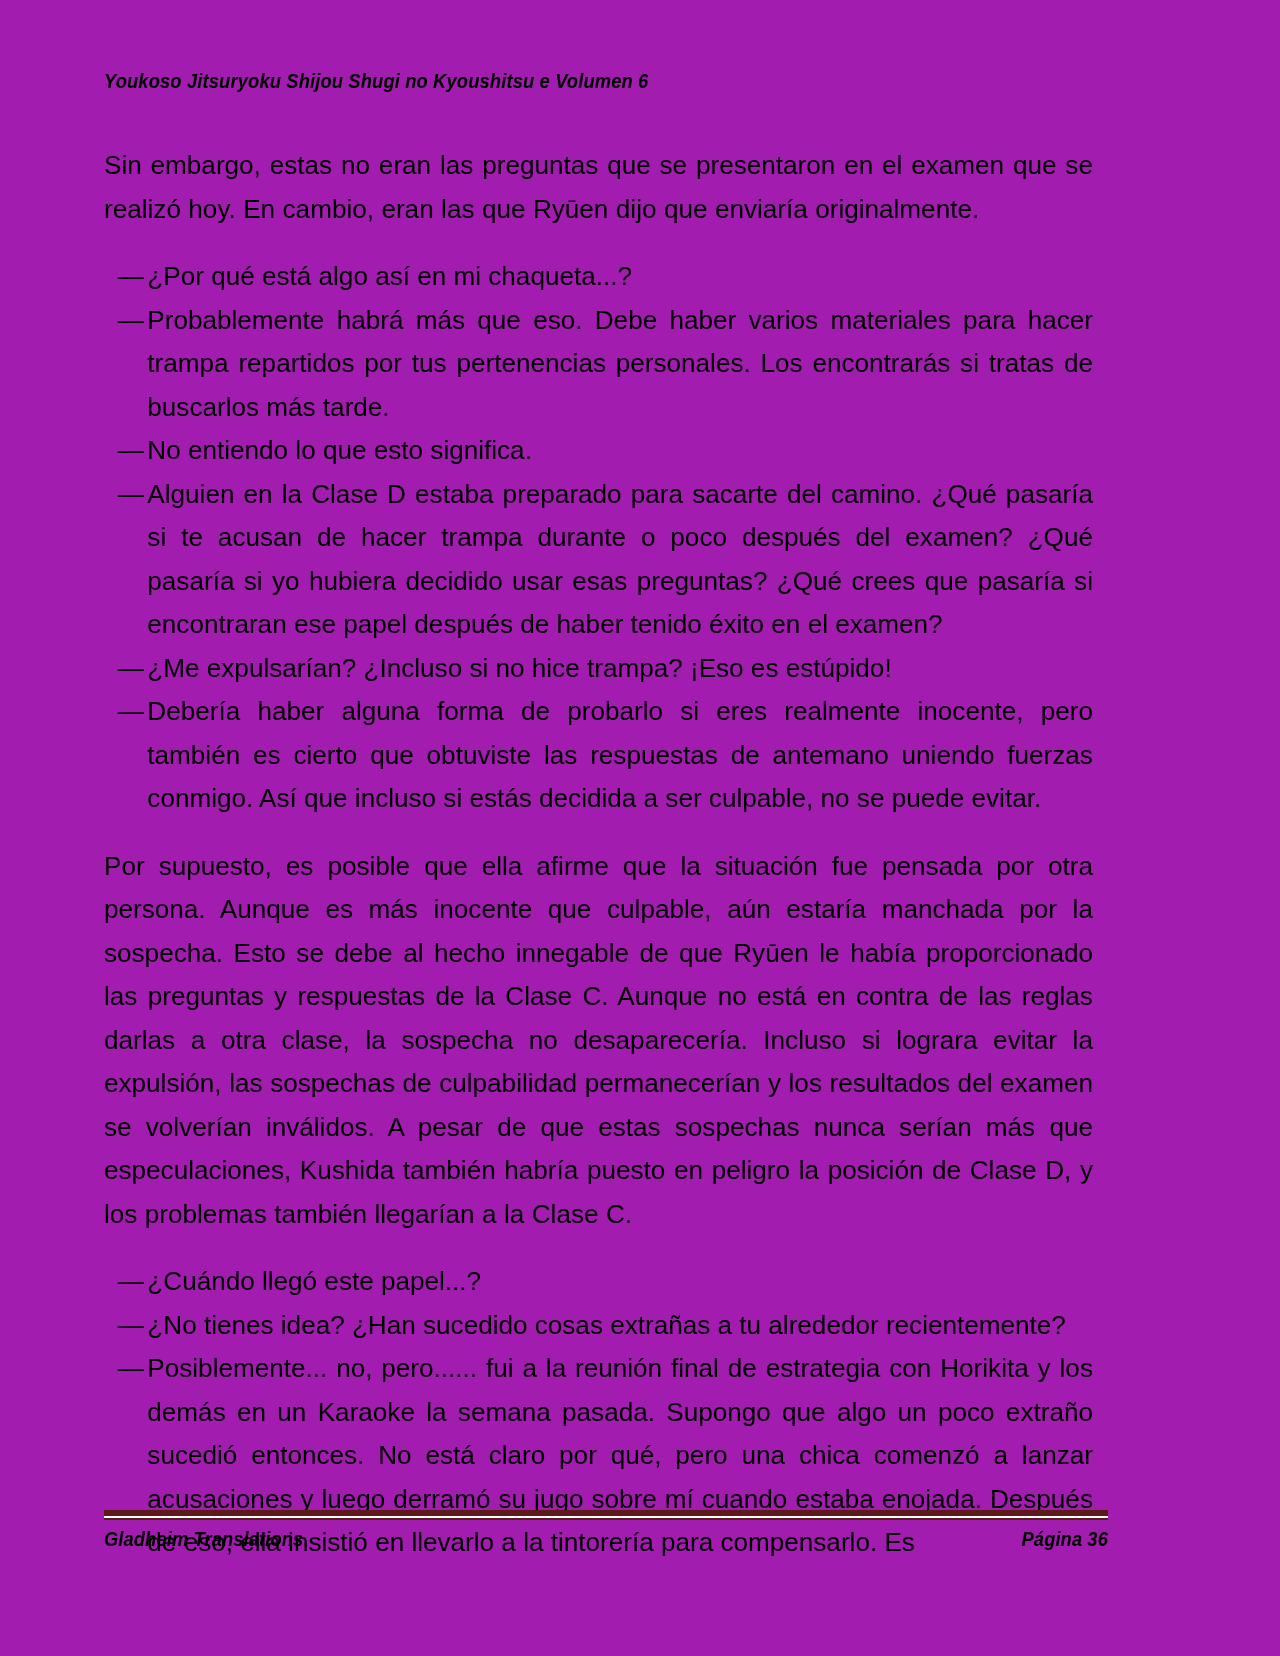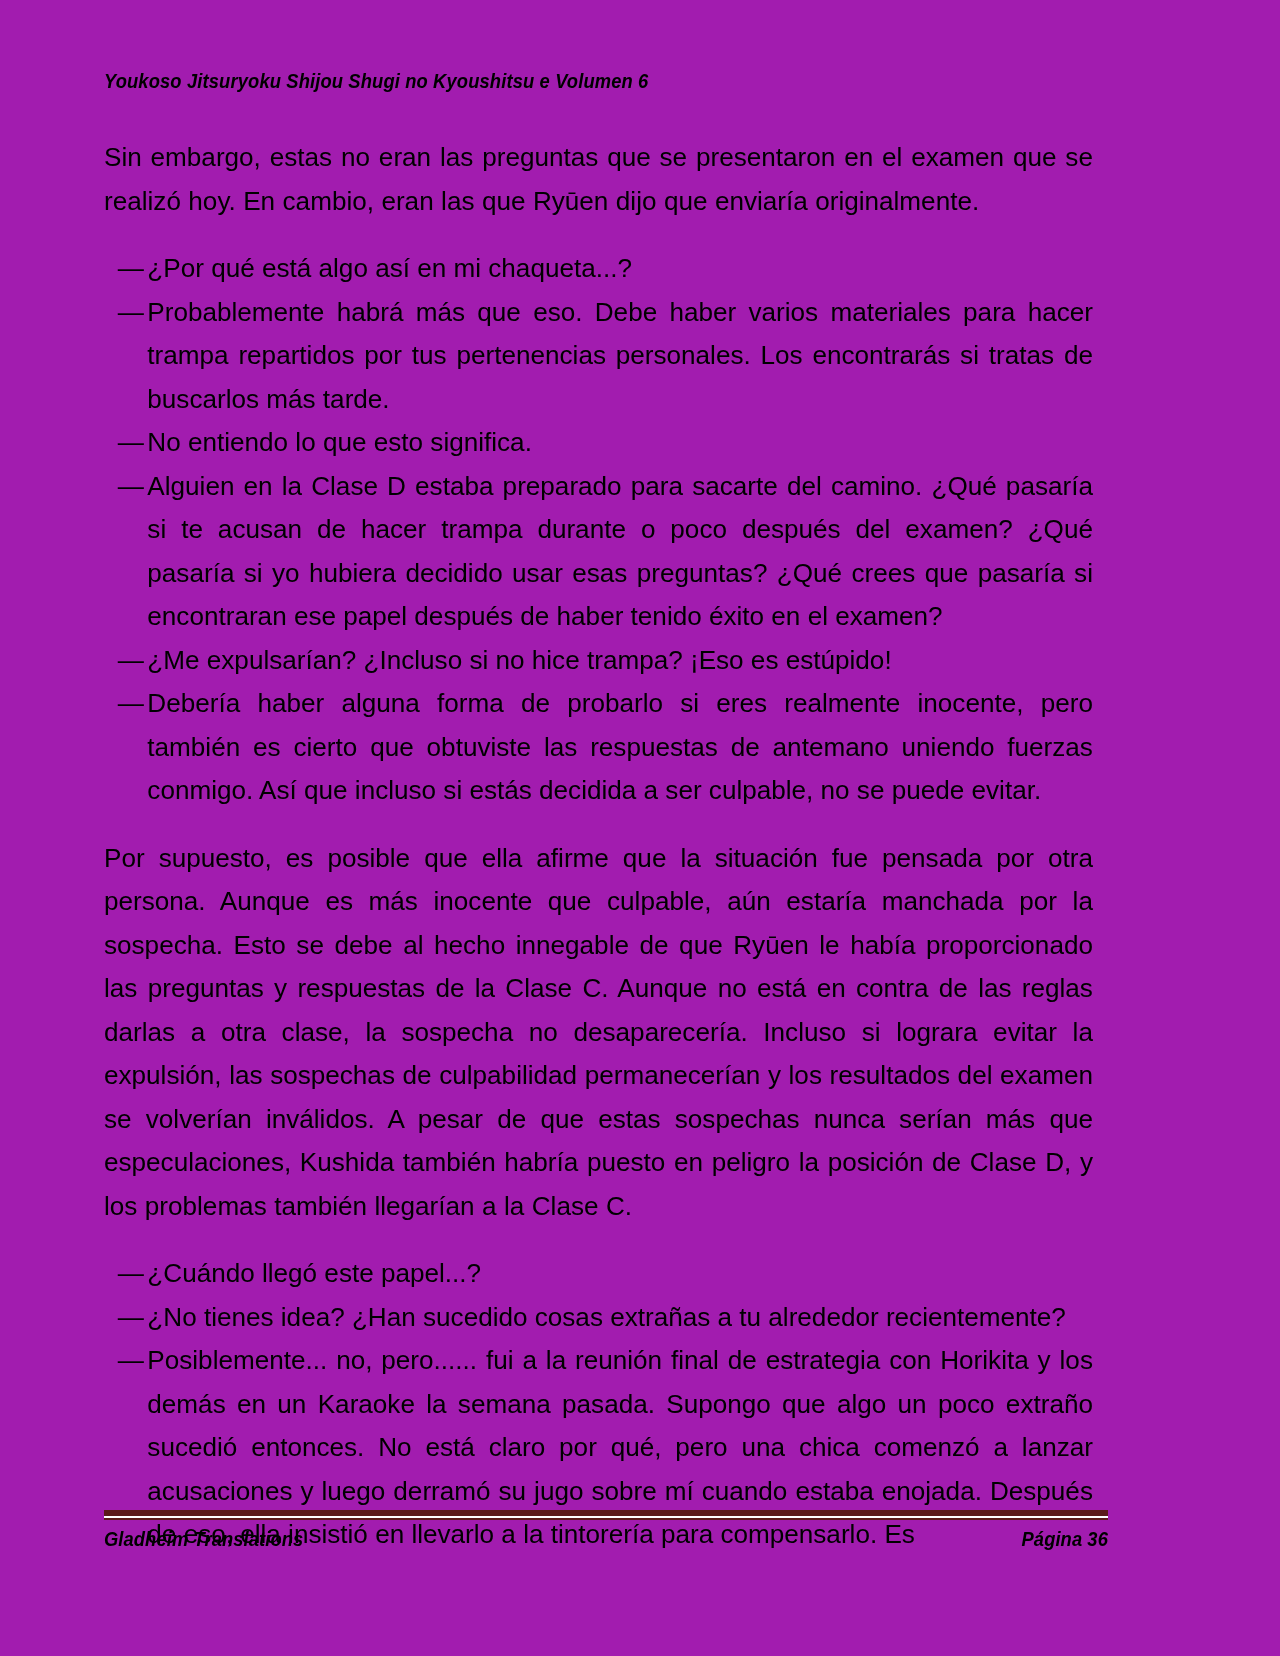--- a/index.html
+++ b/index.html
@@ -39,21 +39,21 @@
     transform: scaleX(0.94);
     transform-origin: left center;
     white-space: nowrap;
     color: #000;
   }
 
   
   .content {
     position: absolute;
     left: 104px;
-    top: 136px;
+    top: 144px;
     width: 1004px;
   }
 
   .para {
     font-family: "Liberation Sans Narrow", "Liberation Sans", sans-serif;
     font-size: 26.5px;
     line-height: 43.5px;
     text-align: justify;
     text-justify: inter-word;
     margin: 0;

